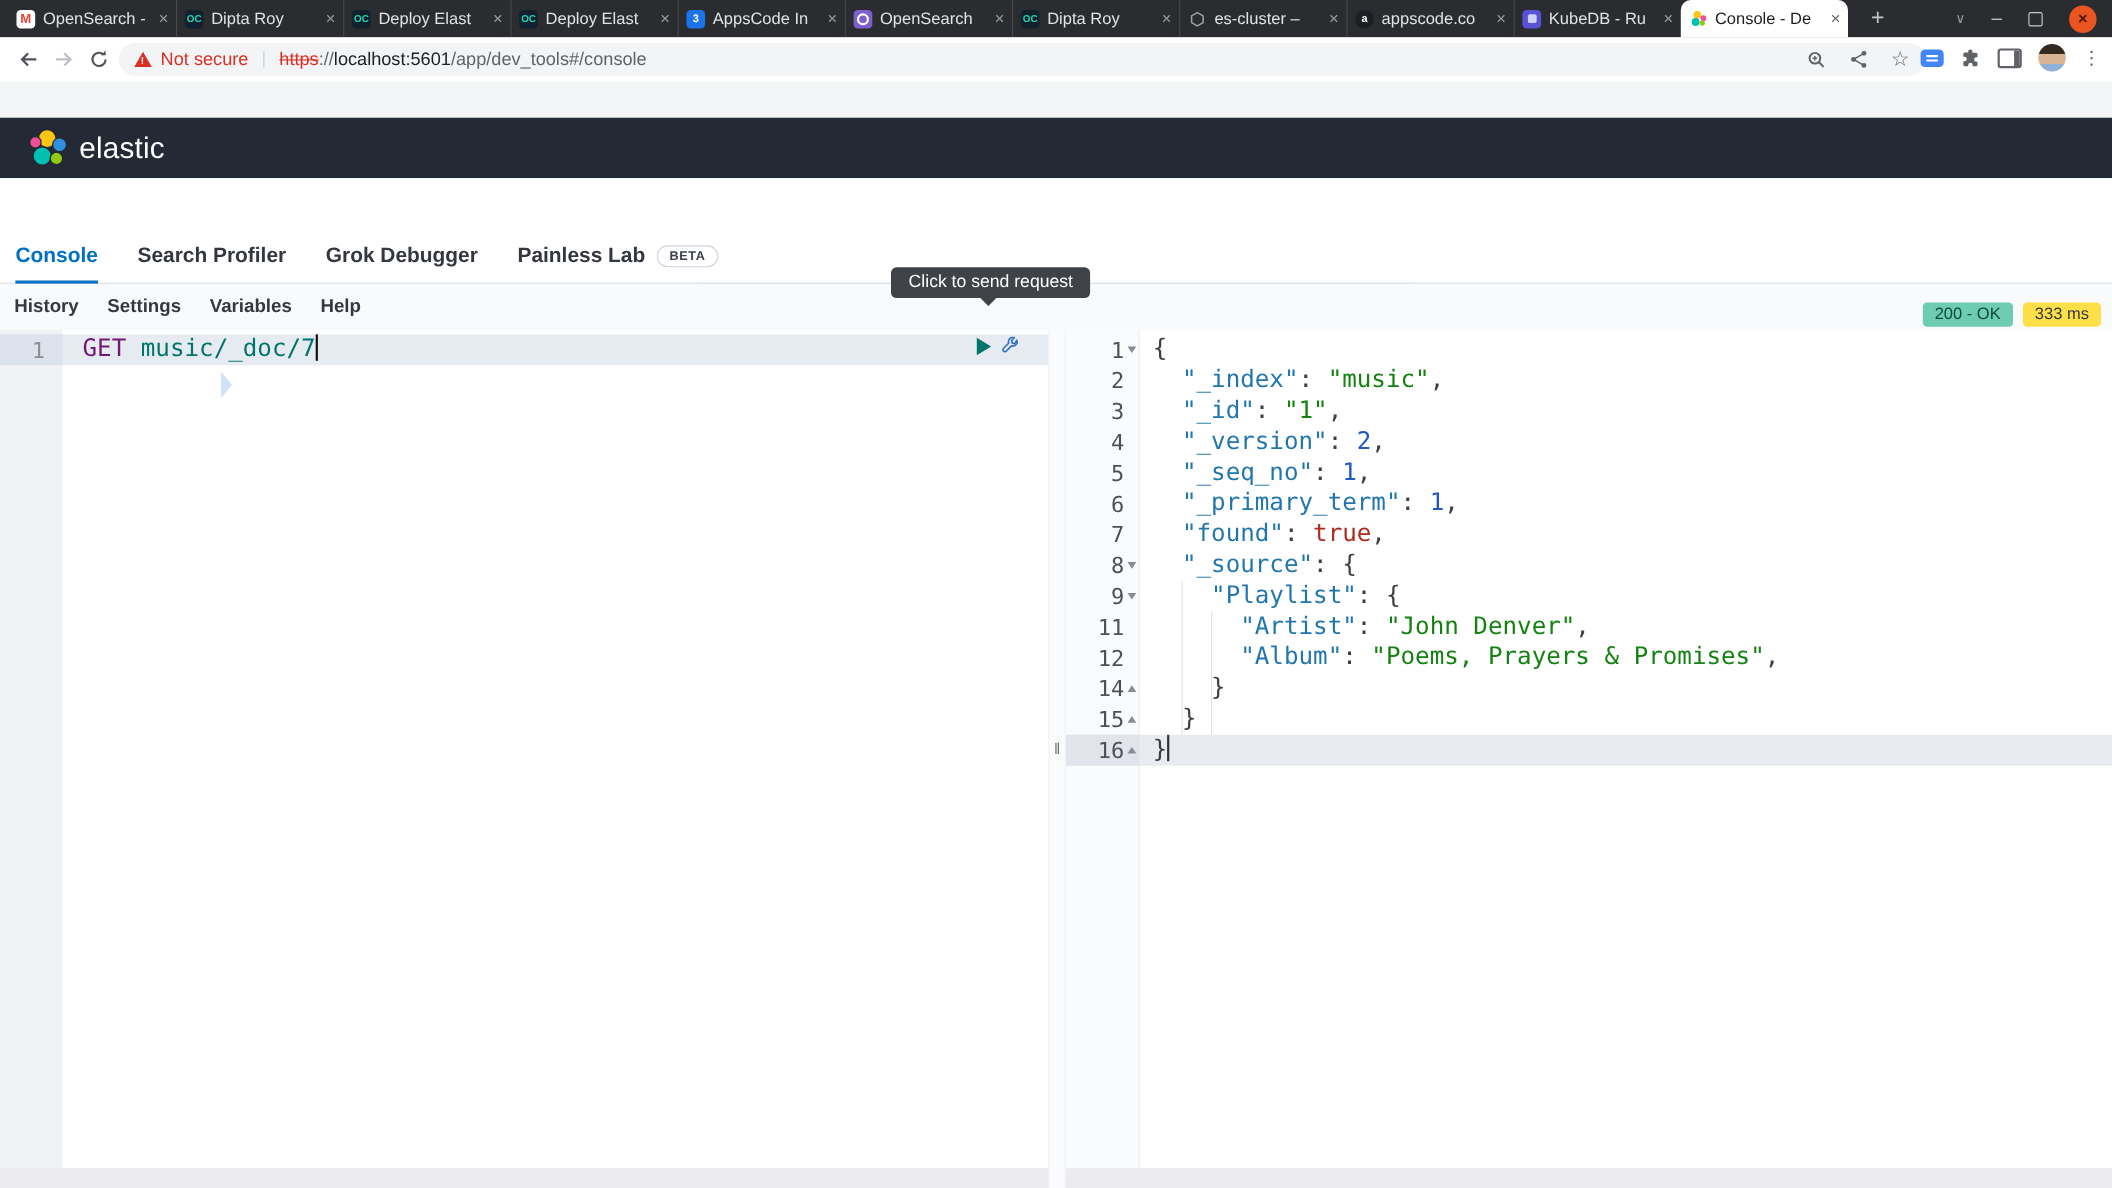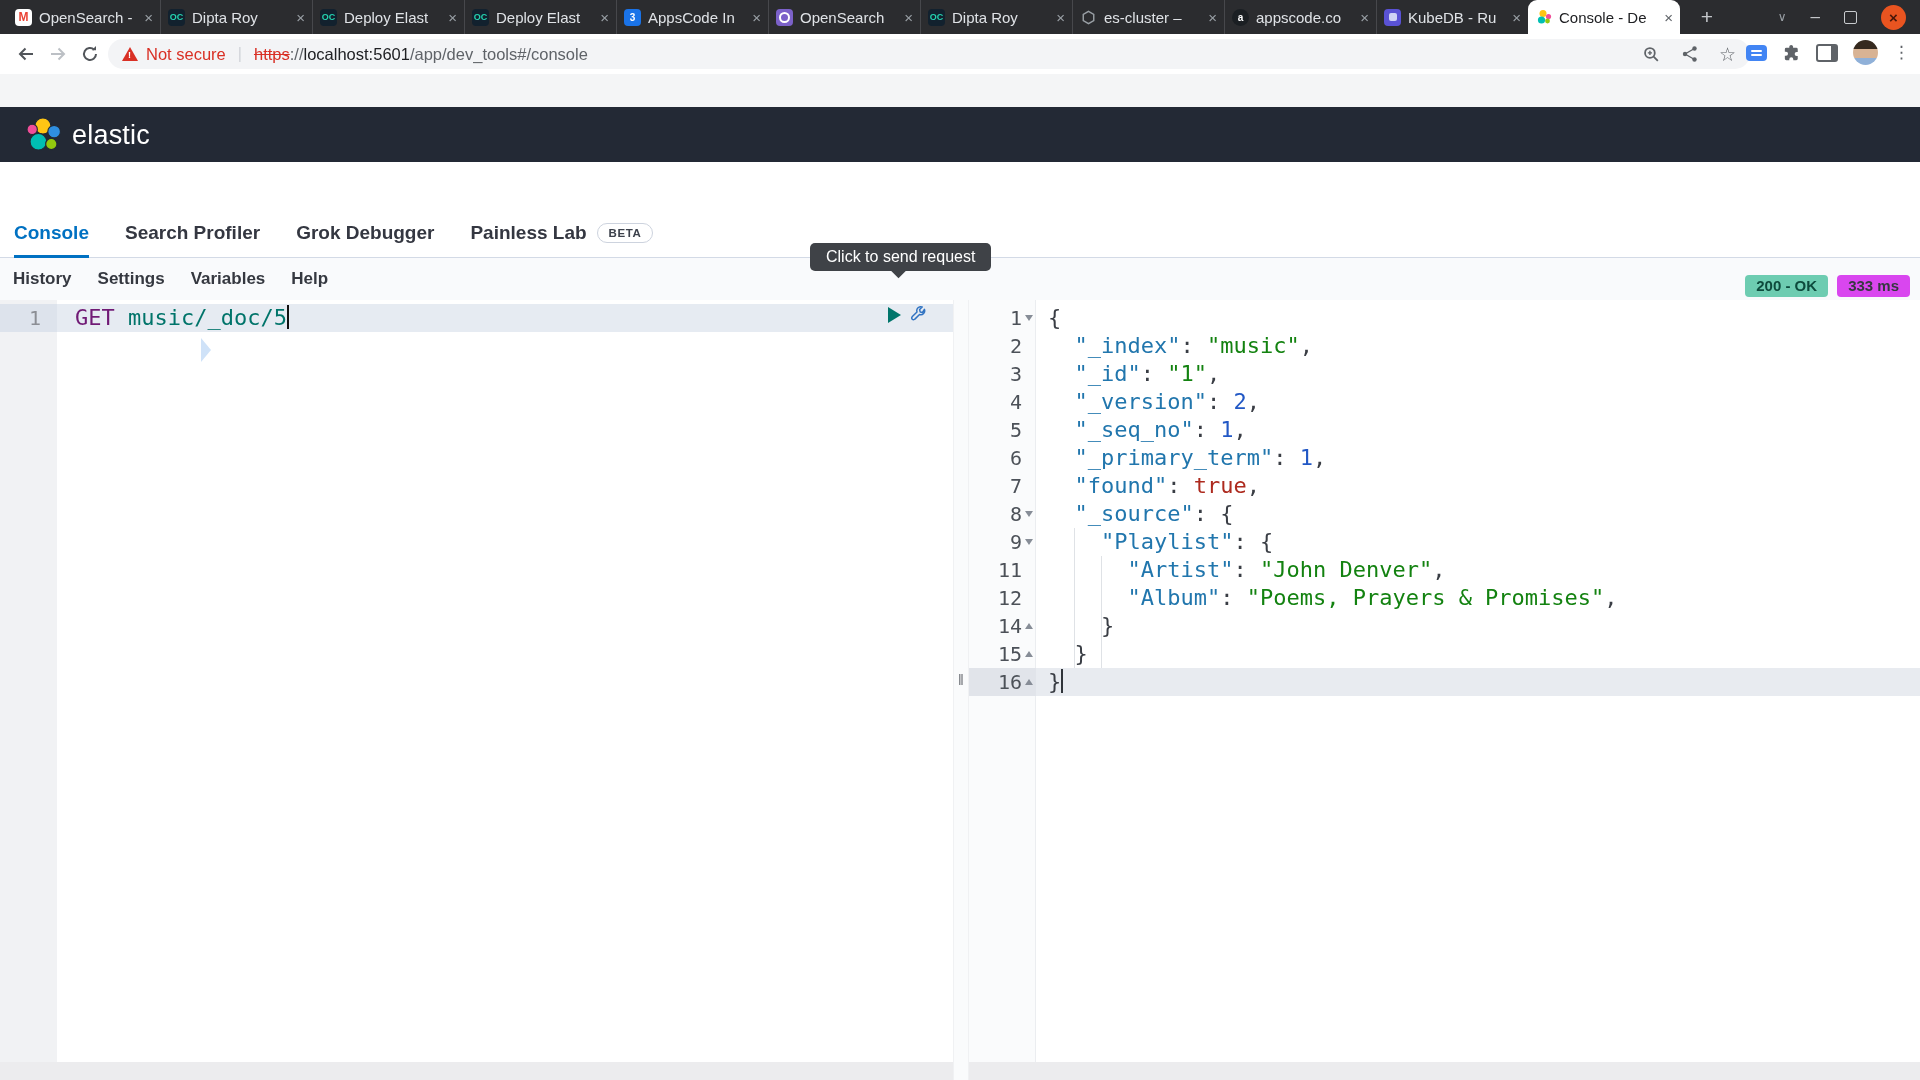--- a/index.html
+++ b/index.html
@@ -71,23 +71,23 @@
   
   .navrow{position:absolute;top:211px;left:0;width:1920px;height:47px;background:#fff;border-bottom:1px solid #d3dae6;box-sizing:border-box;display:flex;align-items:stretch;padding-left:14px;gap:36px}
   .ntab{display:flex;align-items:center;font-size:19px;font-weight:700;color:#343741;border-bottom:3px solid transparent;margin-bottom:-1px;cursor:pointer}
   .ntab.active{color:#0071c2;border-bottom-color:#0071c2}
   .betapill{margin-left:10px;font-size:11.5px;font-weight:700;letter-spacing:.6px;color:#3c414b;border:1px solid #cdd3de;border-radius:999px;padding:3px 11px;background:#fff}
 
   
   .menurow{position:absolute;top:258px;left:0;width:1920px;height:42px;background:#f9fafc;display:flex;align-items:center;padding-left:13px;gap:26px;box-sizing:border-box}
   .mitem{font-size:17px;font-weight:600;color:#353840;cursor:pointer}
   .statbadges{position:absolute;right:10px;top:275px;display:flex;gap:9px}
-  .badge{height:22px;line-height:22px;padding:0 11px;border-radius:4px;font-size:15px;font-weight:700}
+  .badge{height:22px;line-height:22px;padding:0 11px;border-radius:4px;font-size:15px;font-weight:400}
   .badge.ok{background:#6dccb1;color:#0d4a3c}
-  .badge.ms{background:#d946ef;color:#353840}
+  .badge.ms{background:#fde047;color:#353840}
 
   
   .editor{position:absolute;top:300px;left:0;width:1920px;height:780px;background:#fff}
   .lpane{position:absolute;left:0;top:0;width:953px;height:780px;background:#fff;overflow:hidden}
   .lgutterbg{position:absolute;left:0;top:0;width:57px;height:780px;background:#f1f2f4}
   .lrows{position:absolute;left:0;top:4px;width:100%}
   .lrow{display:flex;height:28px;align-items:center}
   .lrow.active{background:#e6ebf2}
   .lrow .gut{width:57px;flex:none;text-align:right;padding-right:16px;box-sizing:border-box;font-size:20px;color:#8b8e94;line-height:28px}
   .lrow.active .gut{background:#dde3ec}
@@ -338,21 +338,21 @@
     <span class="badge ms">333 ms</span>
   </div>
 
   <div class="editor">
 
     <div class="lpane">
       <div class="lgutterbg"></div>
       <div class="lrows">
         <div class="lrow active">
           <span class="gut mono">1</span>
-          <pre><span class="m">GET </span><span class="u">music/_doc/5</span><span class="cursor"></span></pre>
+          <pre><span class="m">GET </span><span class="u">music/_doc/7</span><span class="cursor"></span></pre>
         </div>
       </div>
       <div class="actions">
         <span class="playbtn"></span>
         <svg width="18" height="18" viewBox="0 0 17 17">
           <path d="M13.6 3.1a3.7 3.7 0 0 1-4.6 4.9L4.6 12.4a1.7 1.7 0 1 1-2.4-2.4L6.6 5.6a3.7 3.7 0 0 1 4.9-4.6L9.1 3.4l.5 2.2 2.2.5z" fill="none" stroke="#3173c2" stroke-width="1.4" stroke-linejoin="round"></path>
         </svg>
       </div>
     </div>
 

